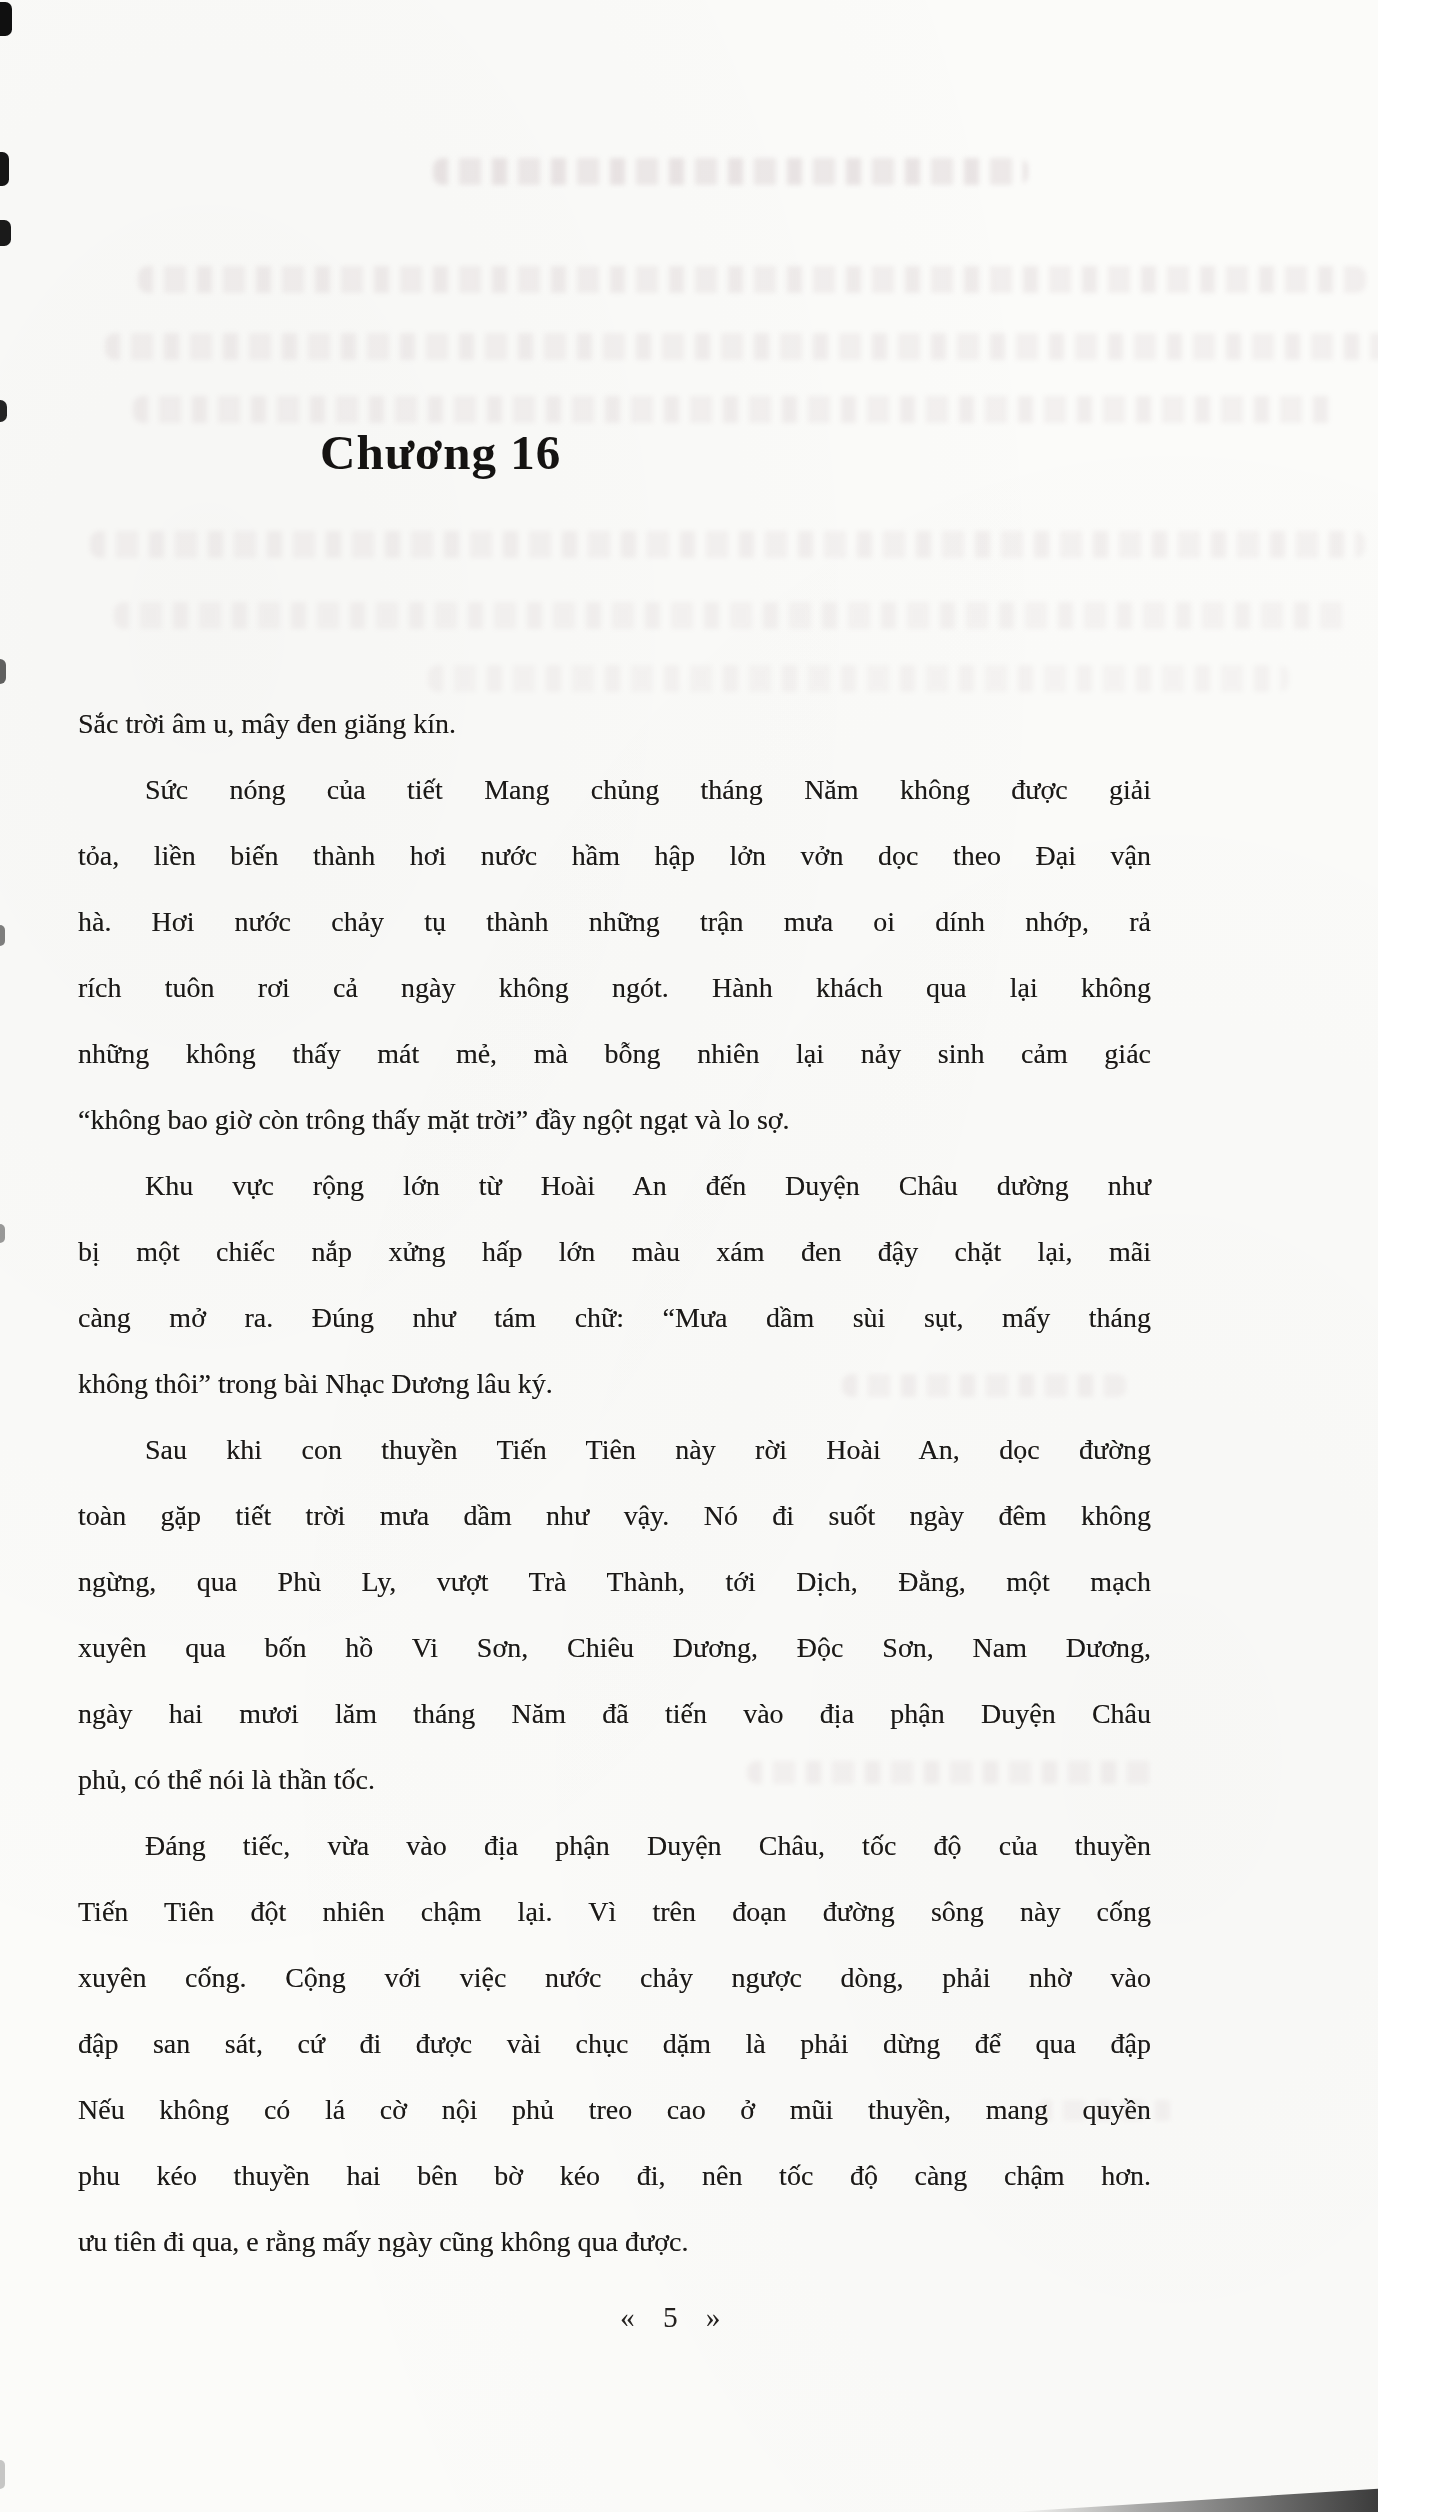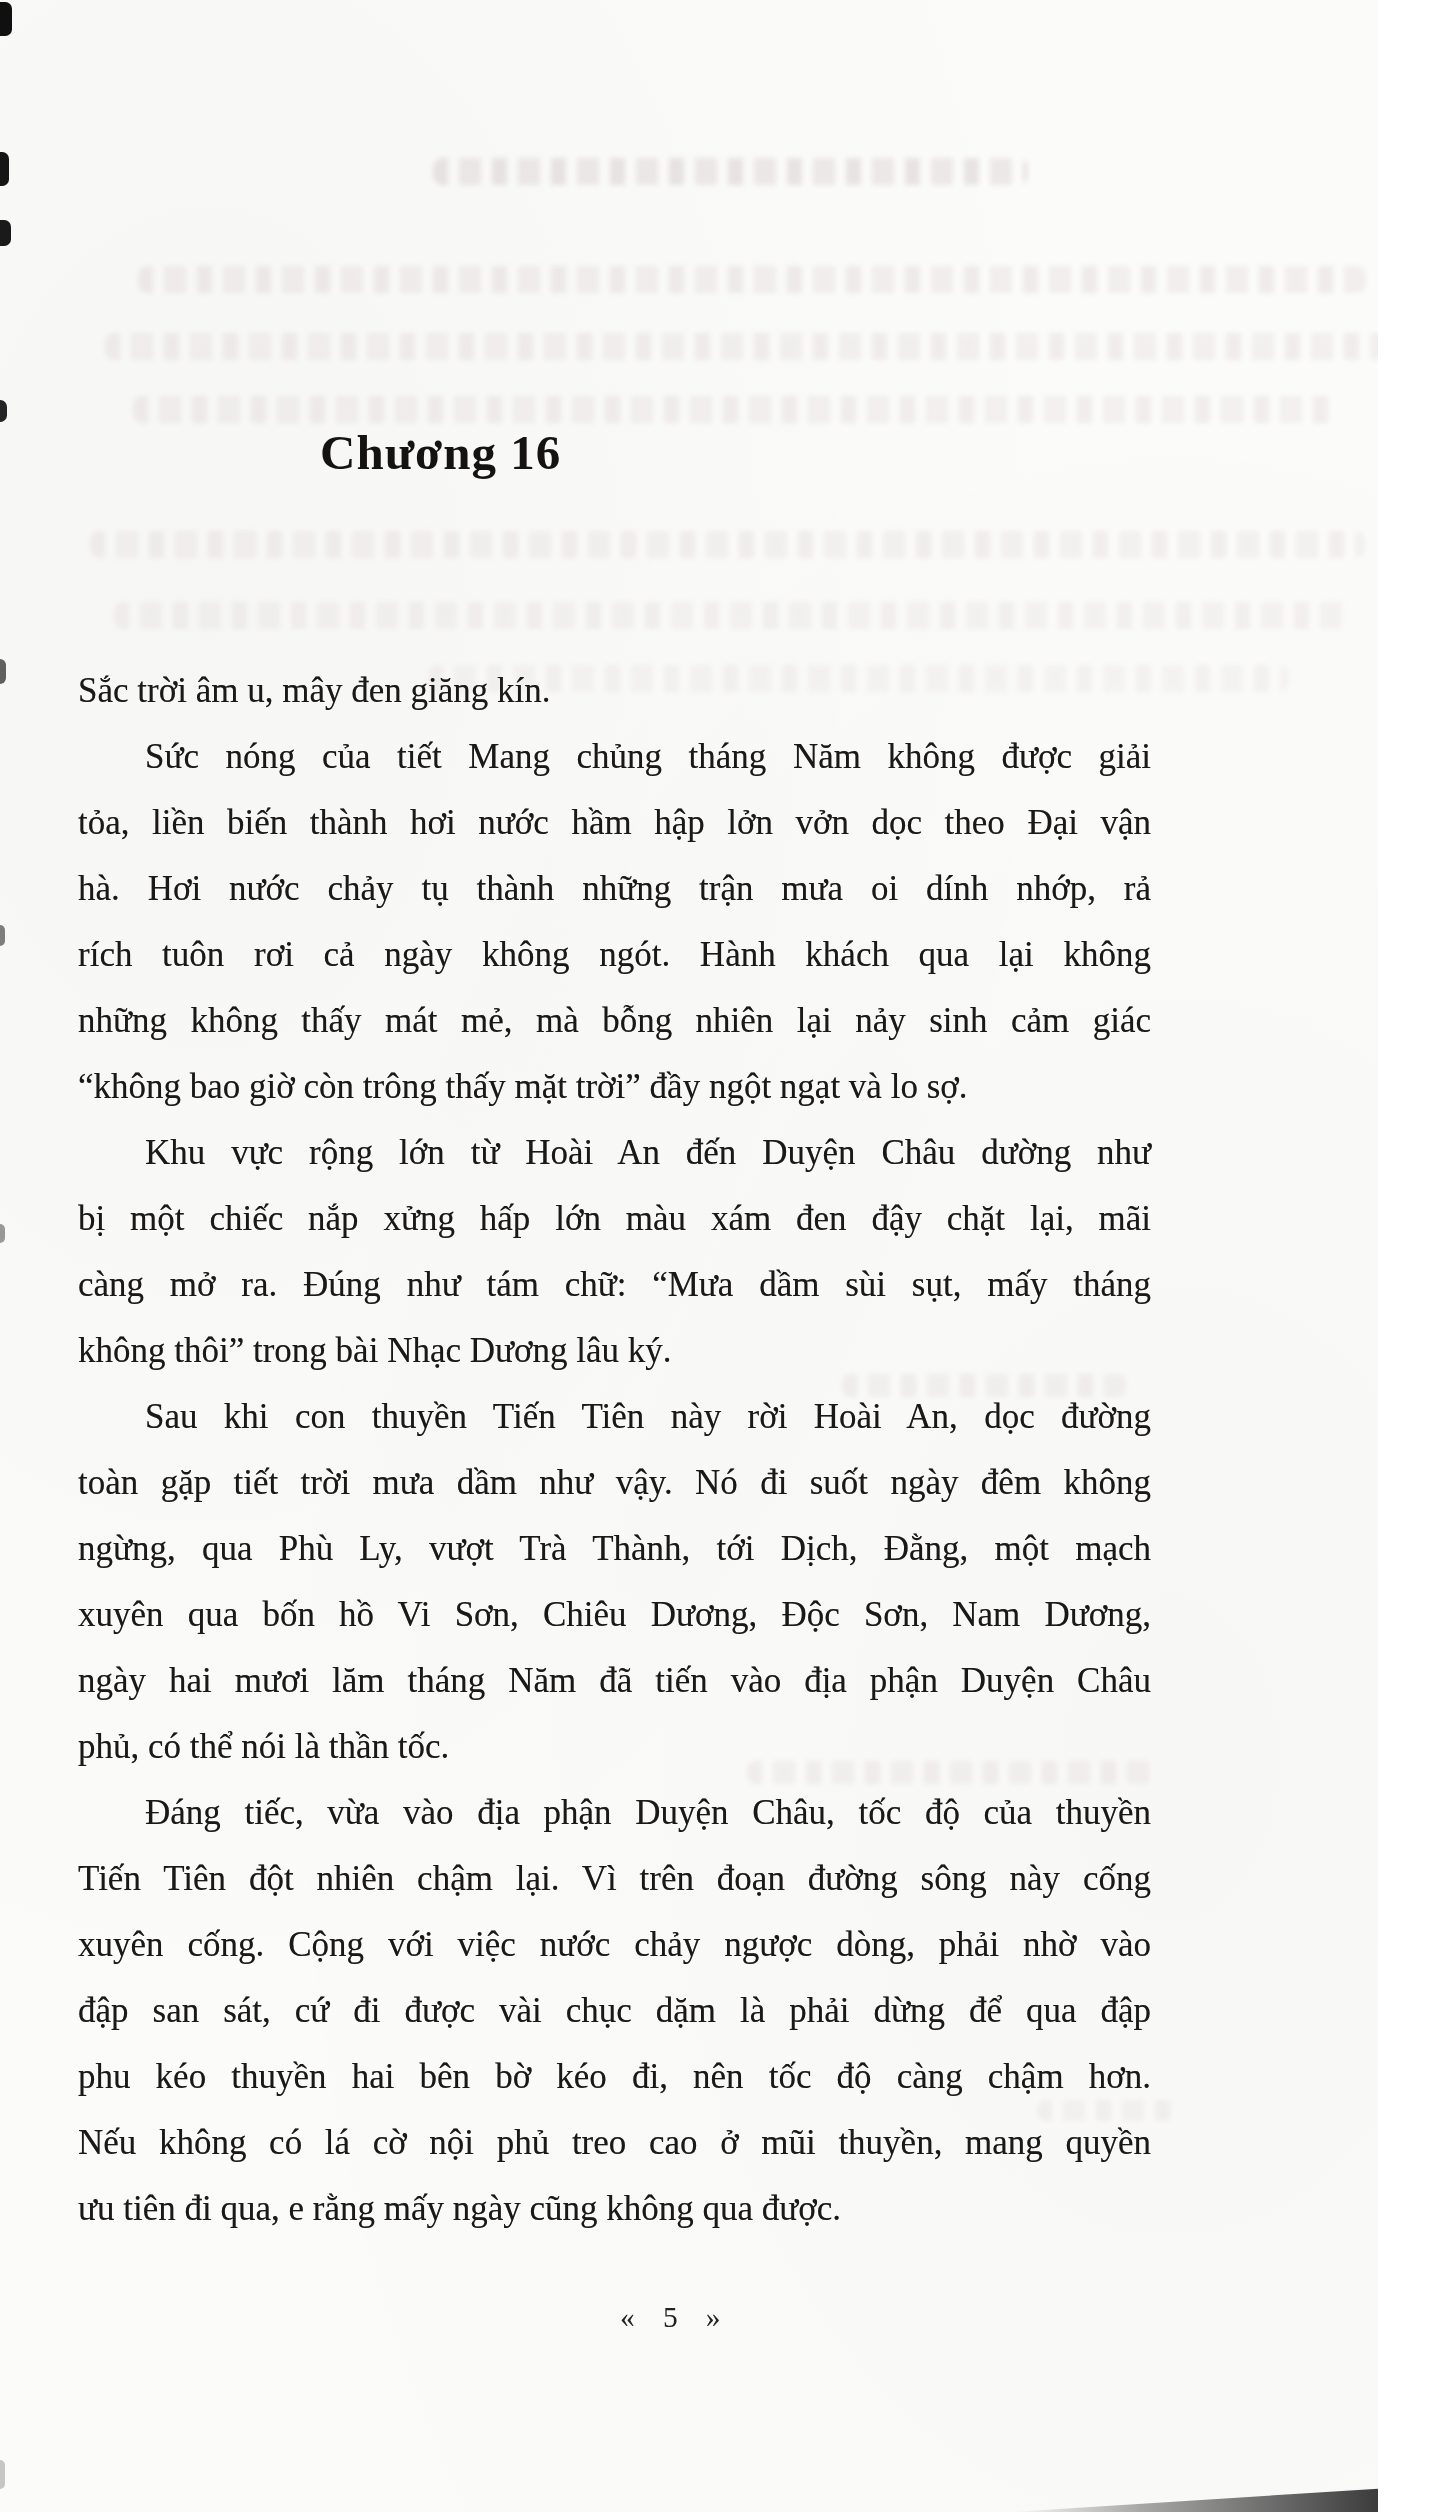--- a/index.html
+++ b/index.html
@@ -36,23 +36,23 @@
     font-size: 49px;
     font-weight: 700;
     letter-spacing: 1px;
     color: #151312;
   }
 
   
   .body-text {
     position: absolute;
     left: 78px;
-    top: 658px;
+    top: 691px;
     width: 1073px;
-    font-size: 35px;
+    font-size: 28px;
     line-height: 66px;
     text-shadow: 0 0 0.6px rgba(20,18,16,0.45);
   }
   .line {
     text-align: justify;
     text-align-last: left;
     white-space: normal;
   }
   .line.fill { text-align-last: justify; }
   .line.indent { padding-left: 67px; }
@@ -166,22 +166,22 @@
       <div class="line fill indent">Sau khi con thuyền Tiến Tiên này rời Hoài An, dọc đường</div>
       <div class="line fill">toàn gặp tiết trời mưa dầm như vậy. Nó đi suốt ngày đêm không</div>
       <div class="line fill">ngừng, qua Phù Ly, vượt Trà Thành, tới Dịch, Đằng, một mạch</div>
       <div class="line fill">xuyên qua bốn hồ Vi Sơn, Chiêu Dương, Độc Sơn, Nam Dương,</div>
       <div class="line fill">ngày hai mươi lăm tháng Năm đã tiến vào địa phận Duyện Châu</div>
       <div class="line">phủ, có thể nói là thần tốc.</div>
       <div class="line fill indent">Đáng tiếc, vừa vào địa phận Duyện Châu, tốc độ của thuyền</div>
       <div class="line fill">Tiến Tiên đột nhiên chậm lại. Vì trên đoạn đường sông này cống</div>
       <div class="line fill">xuyên cống. Cộng với việc nước chảy ngược dòng, phải nhờ vào</div>
       <div class="line fill">đập san sát, cứ đi được vài chục dặm là phải dừng để qua đập</div>
+      <div class="line fill">Nếu không có lá cờ nội phủ treo cao ở mũi thuyền, mang quyền</div>
       <div class="line fill">phu kéo thuyền hai bên bờ kéo đi, nên tốc độ càng chậm hơn.</div>
-      <div class="line fill">Nếu không có lá cờ nội phủ treo cao ở mũi thuyền, mang quyền</div>
       <div class="line">ưu tiên đi qua, e rằng mấy ngày cũng không qua được.</div>
     </div>
 
   <div class="page-number">« 5 »</div>
 
   <div class="corner-shadow"></div>
 
 </div>
 
 

